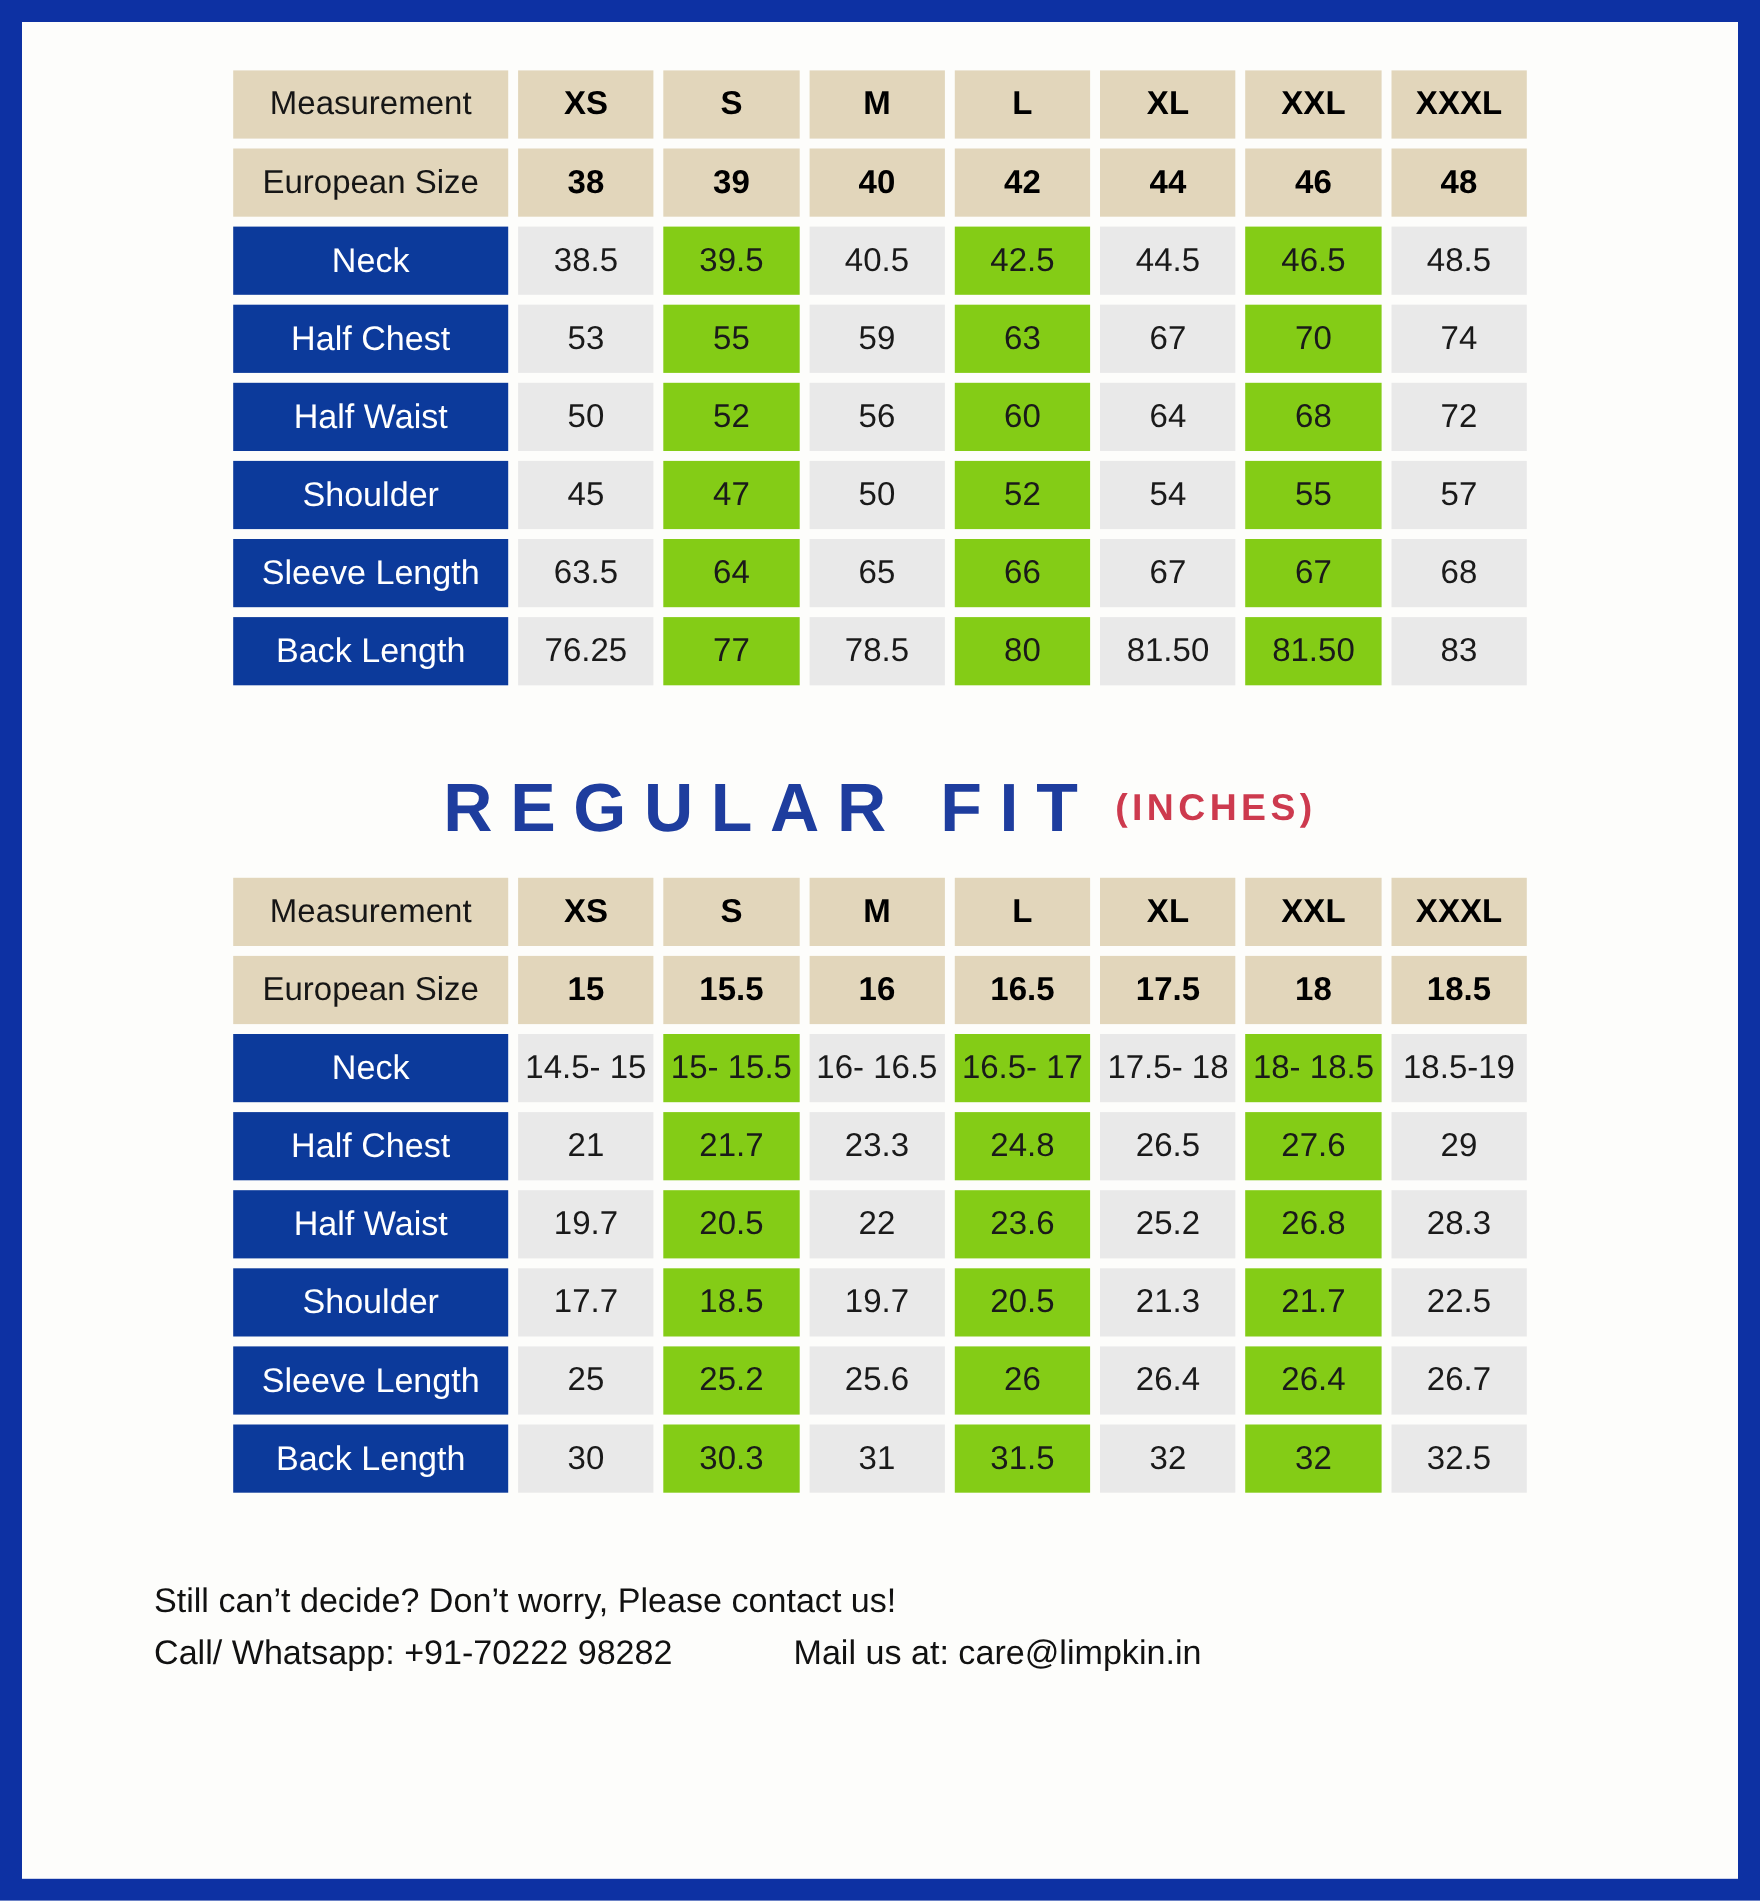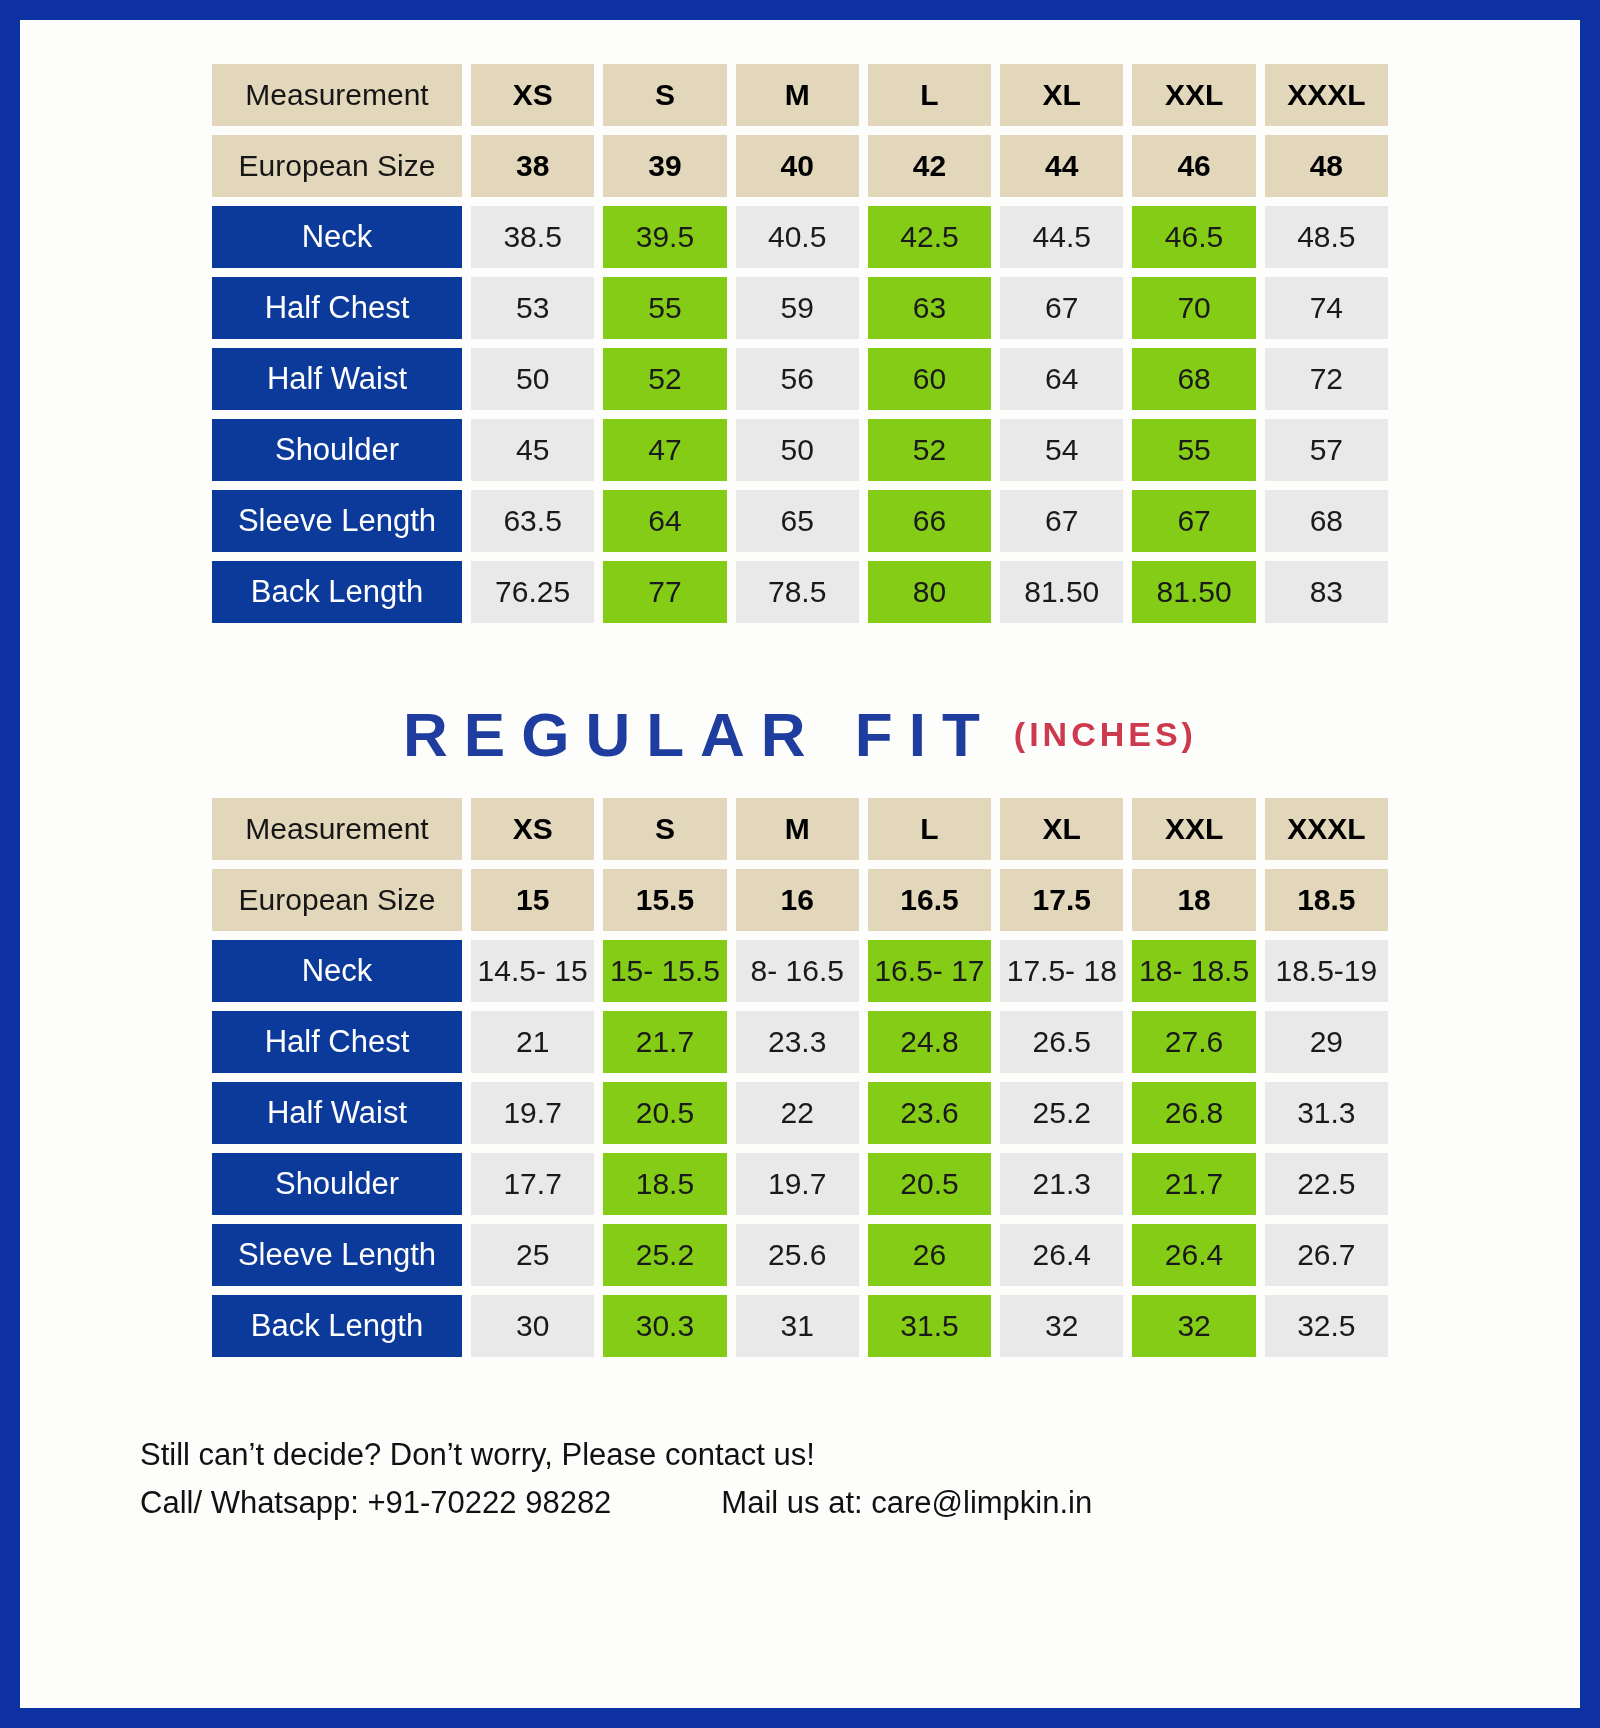--- a/index.html
+++ b/index.html
@@ -175,41 +175,41 @@
       <div class="cell head euro-val">15</div>
       <div class="cell head euro-val">15.5</div>
       <div class="cell head euro-val">16</div>
       <div class="cell head euro-val">16.5</div>
       <div class="cell head euro-val">17.5</div>
       <div class="cell head euro-val">18</div>
       <div class="cell head euro-val">18.5</div>
       <div class="cell rowlabel">Neck</div>
       <div class="cell val light">14.5- 15</div>
       <div class="cell val dark">15- 15.5</div>
-      <div class="cell val light">8- 16.5</div>
+      <div class="cell val light">16- 16.5</div>
       <div class="cell val dark">16.5- 17</div>
       <div class="cell val light">17.5- 18</div>
       <div class="cell val dark">18- 18.5</div>
       <div class="cell val light">18.5-19</div>
       <div class="cell rowlabel">Half Chest</div>
       <div class="cell val light">21</div>
       <div class="cell val dark">21.7</div>
       <div class="cell val light">23.3</div>
       <div class="cell val dark">24.8</div>
       <div class="cell val light">26.5</div>
       <div class="cell val dark">27.6</div>
       <div class="cell val light">29</div>
       <div class="cell rowlabel">Half Waist</div>
       <div class="cell val light">19.7</div>
       <div class="cell val dark">20.5</div>
       <div class="cell val light">22</div>
       <div class="cell val dark">23.6</div>
       <div class="cell val light">25.2</div>
       <div class="cell val dark">26.8</div>
-      <div class="cell val light">31.3</div>
+      <div class="cell val light">28.3</div>
       <div class="cell rowlabel">Shoulder</div>
       <div class="cell val light">17.7</div>
       <div class="cell val dark">18.5</div>
       <div class="cell val light">19.7</div>
       <div class="cell val dark">20.5</div>
       <div class="cell val light">21.3</div>
       <div class="cell val dark">21.7</div>
       <div class="cell val light">22.5</div>
       <div class="cell rowlabel">Sleeve Length</div>
       <div class="cell val light">25</div>

